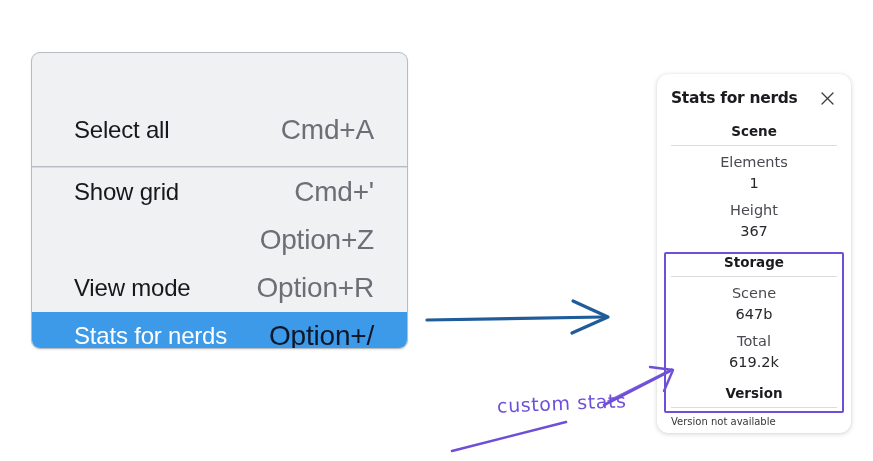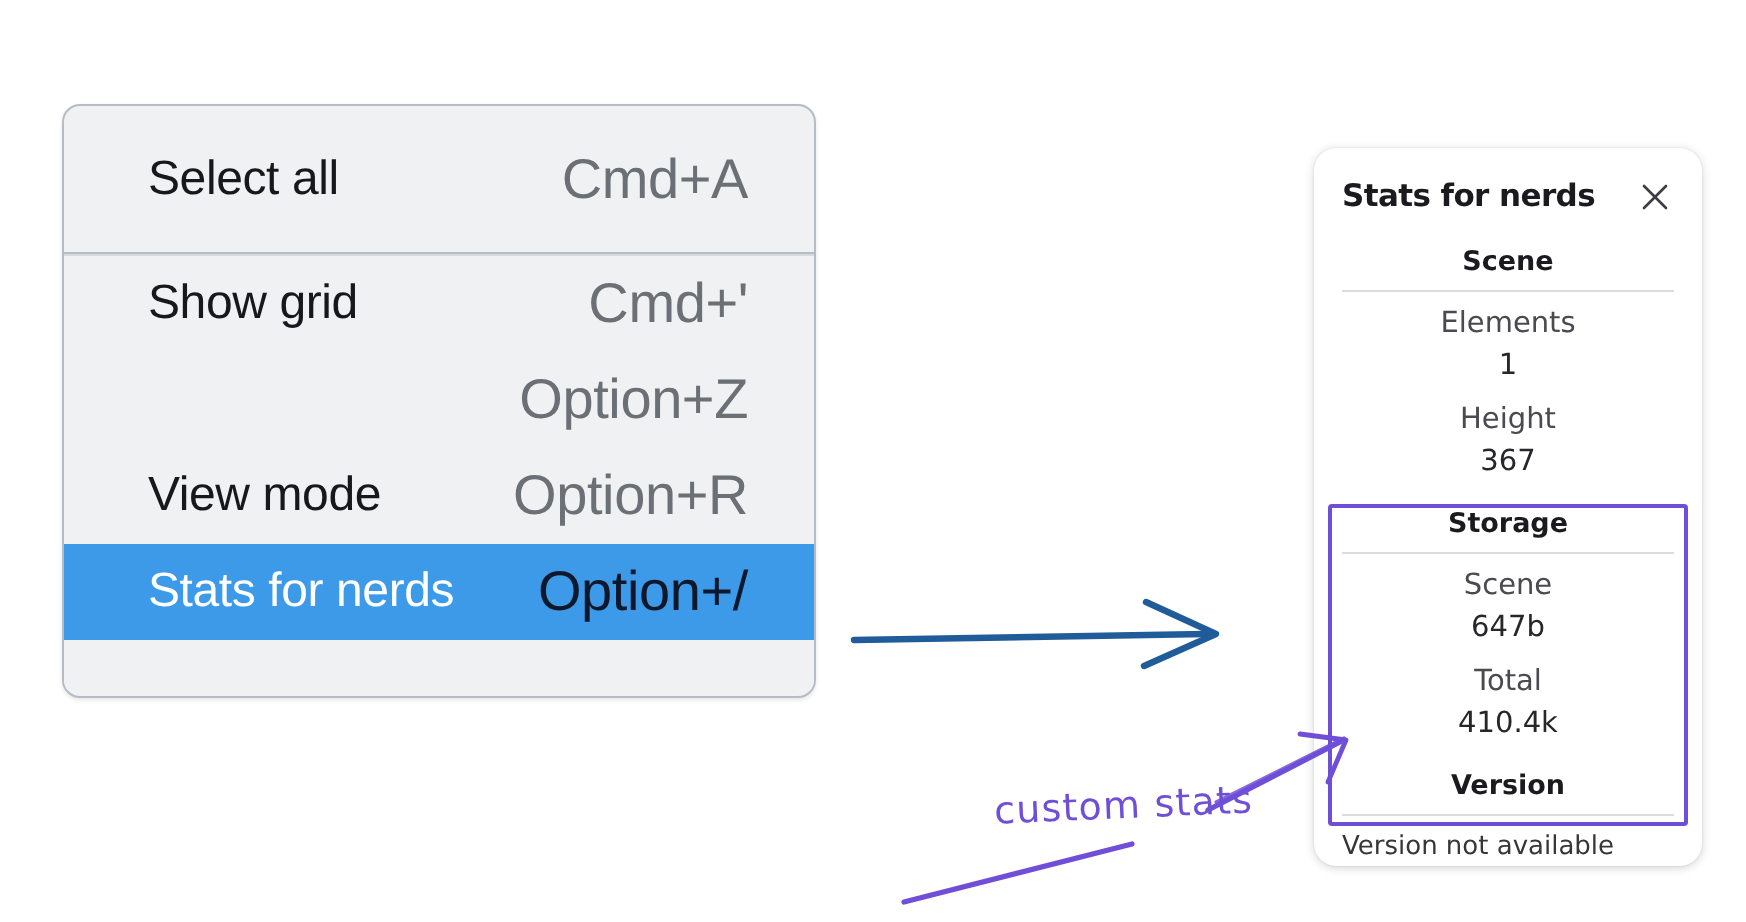--- a/index.html
+++ b/index.html
@@ -17,21 +17,21 @@
     position: absolute;
     left: 31px; top: 52px;
     width: 377px; height: 297px;
     background: #f0f1f3;
     border: 1px solid #b6bcc4;
     border-radius: 9px;
     box-shadow: 0 1px 2px rgba(0,0,0,0.10);
     overflow: hidden;
   }
   .menu-section { padding: 0; }
-  .menu-section.top { padding-top: 13px; padding-bottom: 12px; }
+  .menu-section.top { padding-top: 13px; padding-bottom: 12px; margin-top: 40px; }
   .menu-divider {
     height: 0;
     border-top: 1px solid #b6bcc4;
     border-bottom: 1px solid #d7dade;
   }
   .menu-section.bottom { padding-top: 0; padding-bottom: 0; }
   .menu-footer { height: 25px; background: #f0f1f3; }
 
   .menu-item {
     position: relative;
@@ -107,21 +107,21 @@
     justify-content: space-between;
     font-size: 14.5px;
     color: #37373b;
     padding: 3px 0;
     line-height: 1.45;
     flex-direction: column;
   }
   .stat-row .k { color: #4a4a50; }
   .stat-row .v { color: #26262b; }
   .stat-note {
-    font-size: 13px;
+    font-size: 10px;
     color: #37373b;
     padding: 5px 0 3px 0;
   }
 
   
   .custom-box {
     position: absolute;
     left: 664px; top: 252px;
     width: 180px; height: 161px;
     border: 2px solid #6f4fd8;
@@ -207,21 +207,21 @@
     </div>
 
     <div class="sec-title">Storage</div>
     <div class="sec-rule"></div>
     <div class="stat-row">
       <span class="k">Scene</span>
       <span class="v">647b</span>
     </div>
     <div class="stat-row">
       <span class="k">Total</span>
-      <span class="v">410.4k</span>
+      <span class="v">619.2k</span>
     </div>
 
     <div class="sec-title">Version</div>
     <div class="sec-rule"></div>
     <div class="stat-note">Version not available</div>
 
   </div>
 
   <div class="custom-box"></div>
 

